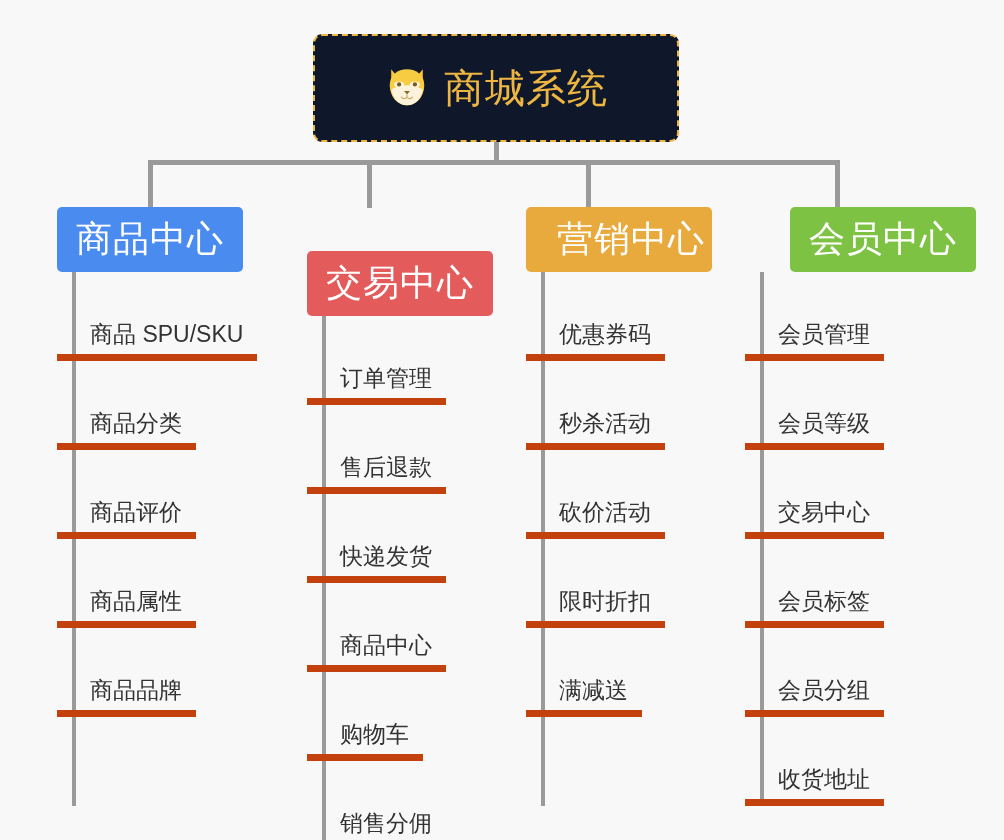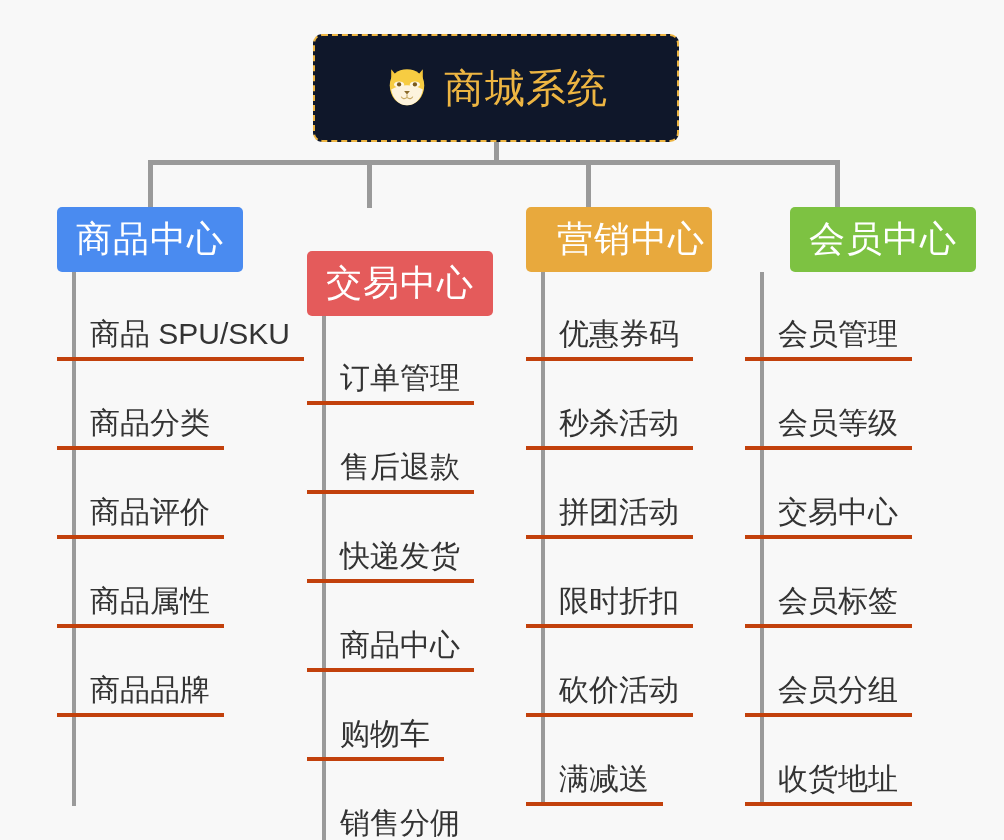--- a/index.html
+++ b/index.html
@@ -111,25 +111,25 @@
     position: relative;
     height: 89px;
     display: flex;
     align-items: flex-end;
     padding-left: 19px;
     box-sizing: border-box;
   }
   .leaf-label {
     position: relative;
     display: inline-block;
-    font-size: 30px;
+    font-size: 23px;
     color: #333333;
     line-height: 1.25;
     padding: 0 14px 5px 14px;
-    border-bottom: 4px solid #c2410c;
+    border-bottom: 7px solid #c2410c;
     white-space: nowrap;
     margin-left: -19px;
     padding-left: 33px;
   }
 </style>
 </head>
 <body>
 
 <div id="canvas">
 
@@ -209,27 +209,24 @@
     <div class="col-header" style="background: rgb(232, 169, 61); padding-left: 24px;">营销中心</div>
     <div class="col-trunk" style="height:534px;"></div>
     <ul class="leaf-list">
       <li class="leaf">
           <span class="leaf-label">优惠券码</span>
         </li>
       <li class="leaf">
           <span class="leaf-label">秒杀活动</span>
         </li>
       <li class="leaf">
-          <span class="leaf-label">拼团活动</span>
+          <span class="leaf-label">砍价活动</span>
         </li>
       <li class="leaf">
           <span class="leaf-label">限时折扣</span>
-        </li>
-      <li class="leaf">
-          <span class="leaf-label">砍价活动</span>
         </li>
       <li class="leaf">
           <span class="leaf-label">满减送</span>
         </li>
     </ul>
   </div>
 
   <div class="column" style="left:745px;">
     <div class="col-header" style="background: rgb(125, 194, 66); margin-left: 45px;">会员中心</div>
     <div class="col-trunk" style="height:534px;"></div>

